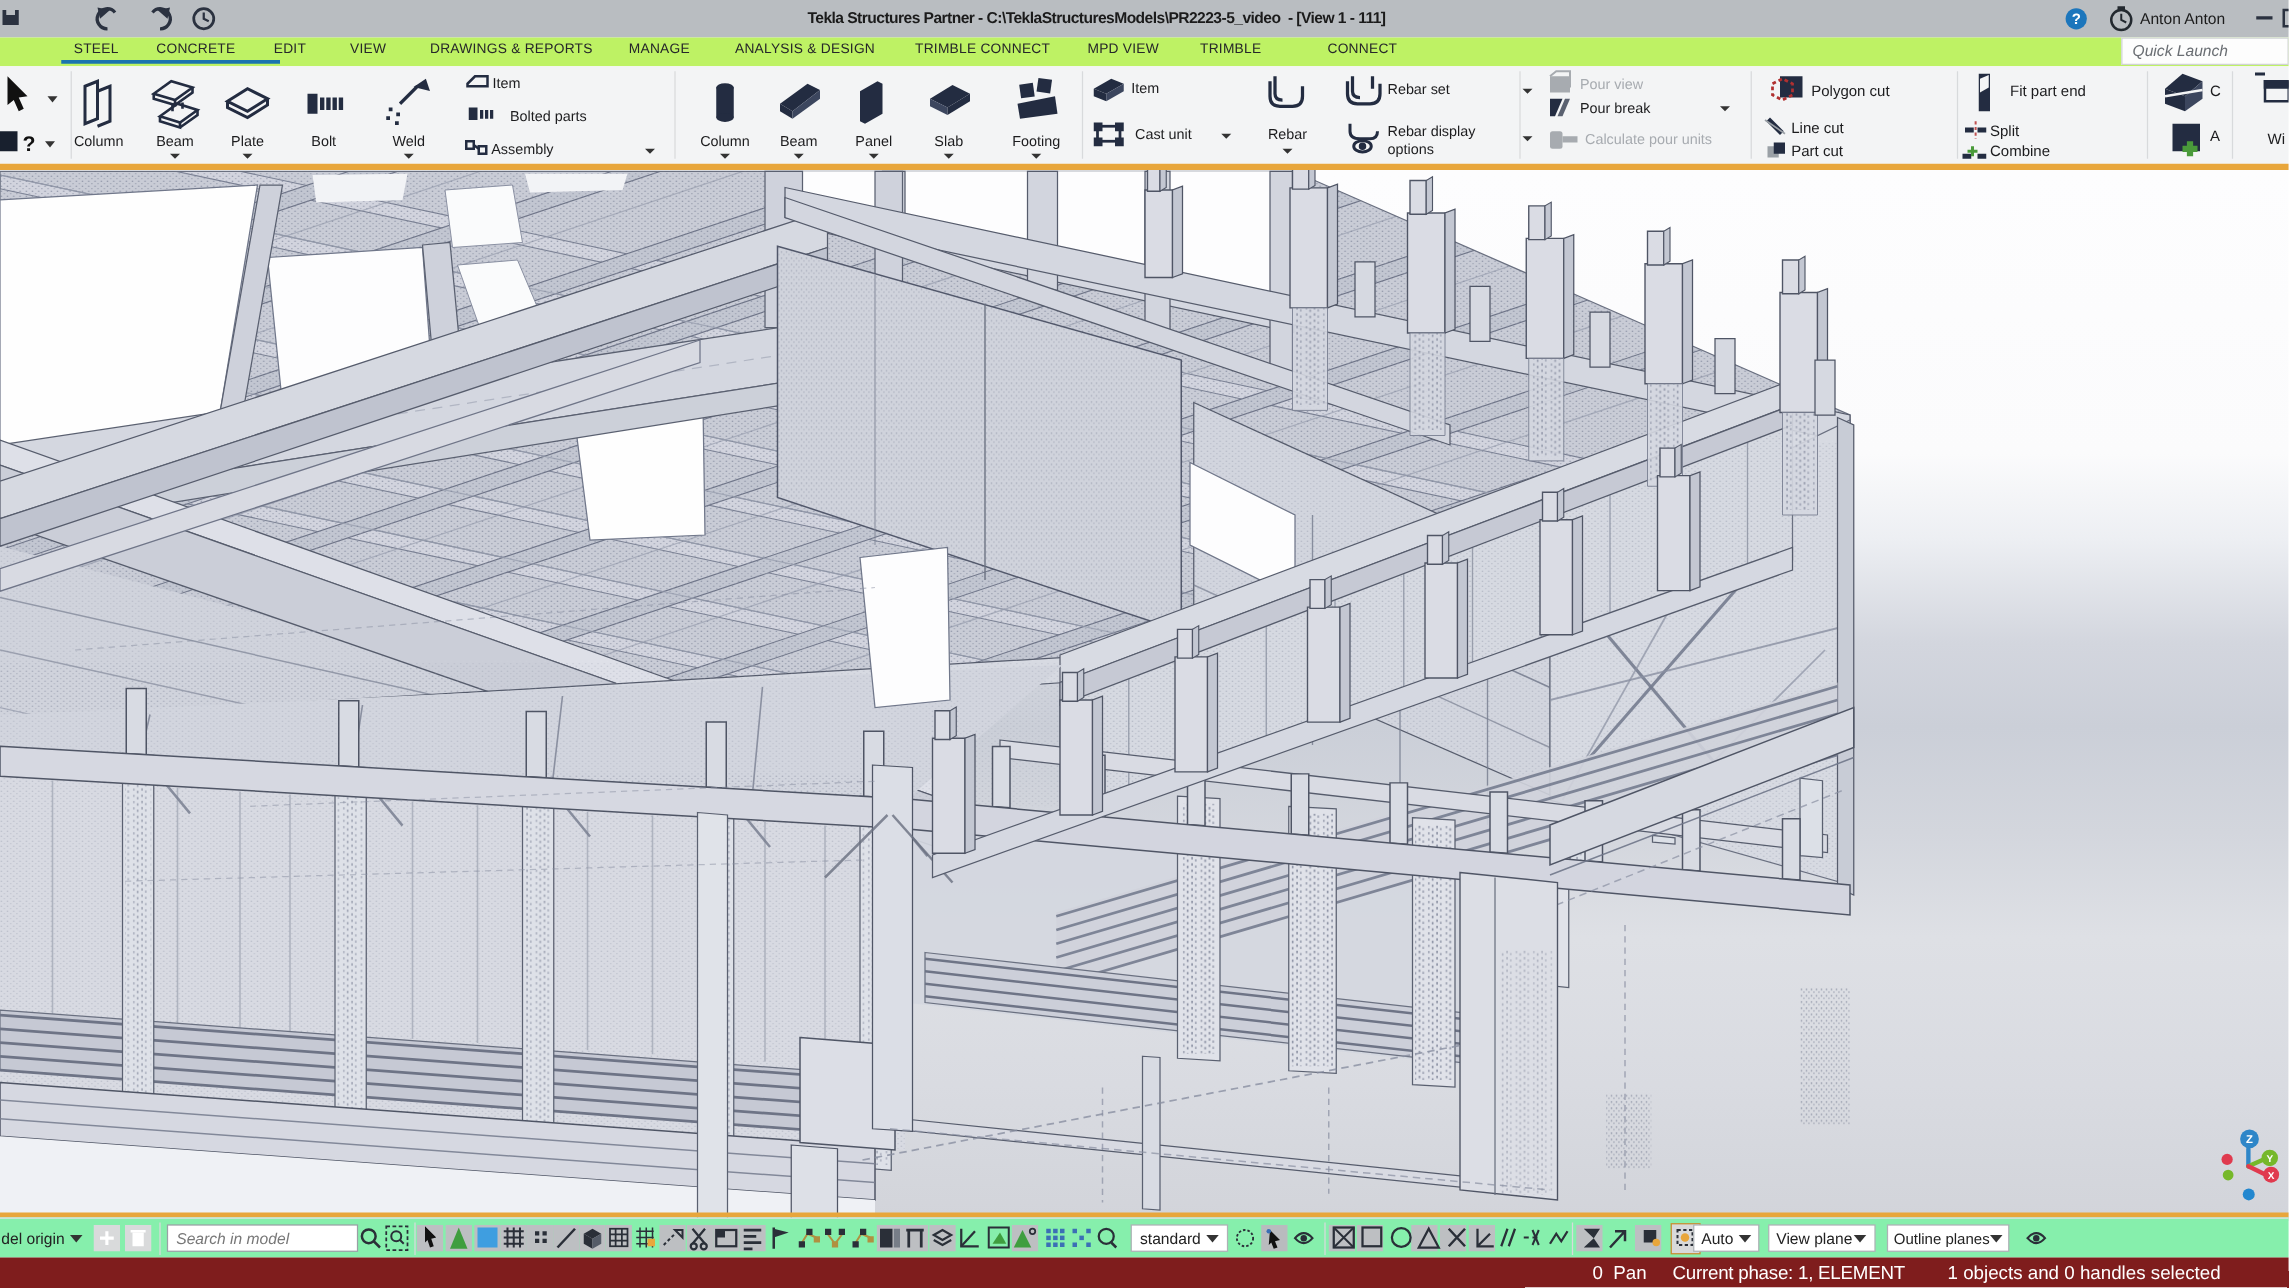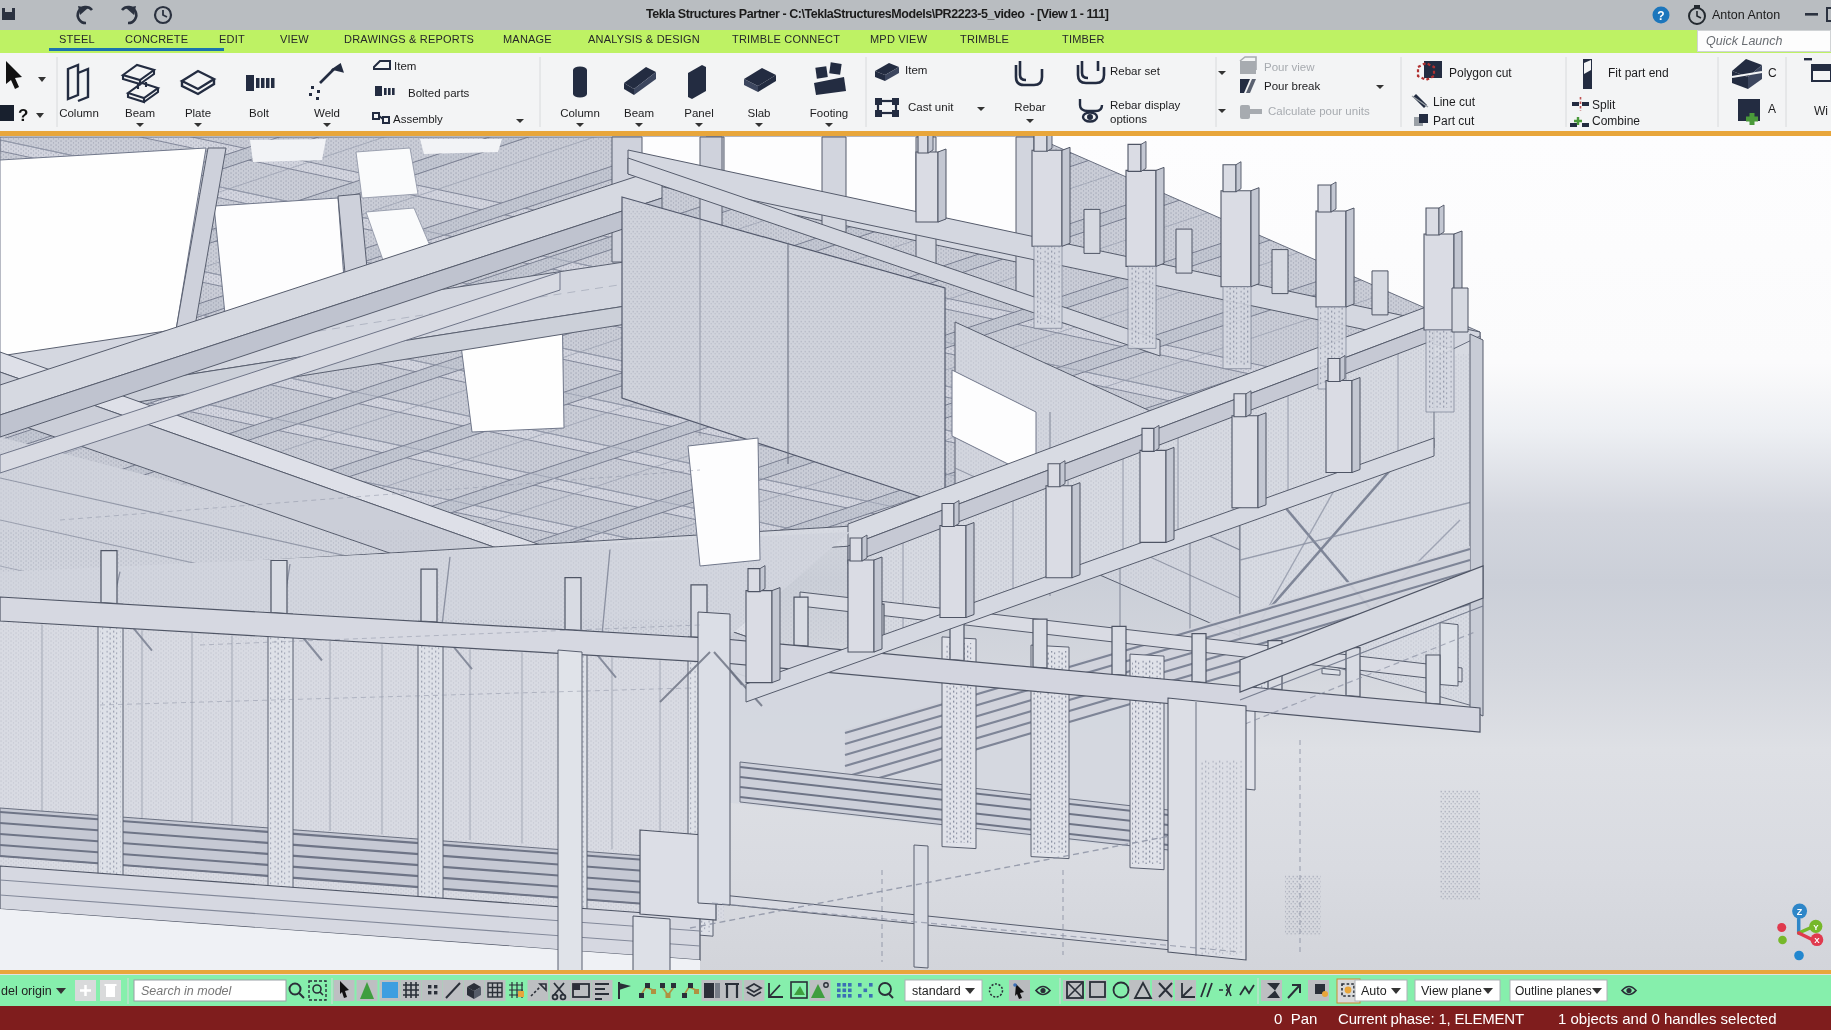--- a/index.html
+++ b/index.html
@@ -34,21 +34,21 @@
  <div class="abs" style="left:59px;top:3px;font-size:11px;color:#26272a;letter-spacing:0.2px">STEEL</div>
  <div class="abs" style="left:125px;top:3px;font-size:11px;color:#26272a;letter-spacing:0.2px">CONCRETE</div>
  <div class="abs" style="left:219px;top:3px;font-size:11px;color:#26272a;letter-spacing:0.2px">EDIT</div>
  <div class="abs" style="left:280px;top:3px;font-size:11px;color:#26272a;letter-spacing:0.2px">VIEW</div>
  <div class="abs" style="left:344px;top:3px;font-size:11px;color:#26272a;letter-spacing:0.2px">DRAWINGS &amp; REPORTS</div>
  <div class="abs" style="left:503px;top:3px;font-size:11px;color:#26272a;letter-spacing:0.2px">MANAGE</div>
  <div class="abs" style="left:588px;top:3px;font-size:11px;color:#26272a;letter-spacing:0.2px">ANALYSIS &amp; DESIGN</div>
  <div class="abs" style="left:732px;top:3px;font-size:11px;color:#26272a;letter-spacing:0.2px">TRIMBLE CONNECT</div>
  <div class="abs" style="left:870px;top:3px;font-size:11px;color:#26272a;letter-spacing:0.2px">MPD VIEW</div>
  <div class="abs" style="left:960px;top:3px;font-size:11px;color:#26272a;letter-spacing:0.2px">TRIMBLE</div>
- <div class="abs" style="left:1062px;top:3px;font-size:11px;color:#26272a;letter-spacing:0.2px">TIMBER</div>
+ <div class="abs" style="left:1062px;top:3px;font-size:11px;color:#26272a;letter-spacing:0.2px">CONNECT</div>
  <div class="abs" style="left:49px;top:18px;width:175px;height:3px;background:#1b74ae"></div>
  <div class="abs" style="left:1697px;top:0;width:134px;height:22px;background:#fdfdfd;border:1px solid #d0d3d5">
    <span style="position:absolute;left:8px;top:3px;font-style:italic;font-size:12.5px;color:#6a6e73">Quick Launch</span>
  </div>
 </div>
 <div class="abs" style="left:0;top:53px;width:1831px;height:78px;background:#f3f4f5">
 <svg class="abs" style="left:0;top:0" width="1831" height="78">
 <line x1="57.0" y1="4.0" x2="57.0" y2="74.0" stroke="#d8dadc" stroke-width="1"></line>
 <line x1="540.0" y1="4.0" x2="540.0" y2="74.0" stroke="#d8dadc" stroke-width="1"></line>
 <line x1="866.0" y1="4.0" x2="866.0" y2="74.0" stroke="#d8dadc" stroke-width="1"></line>

